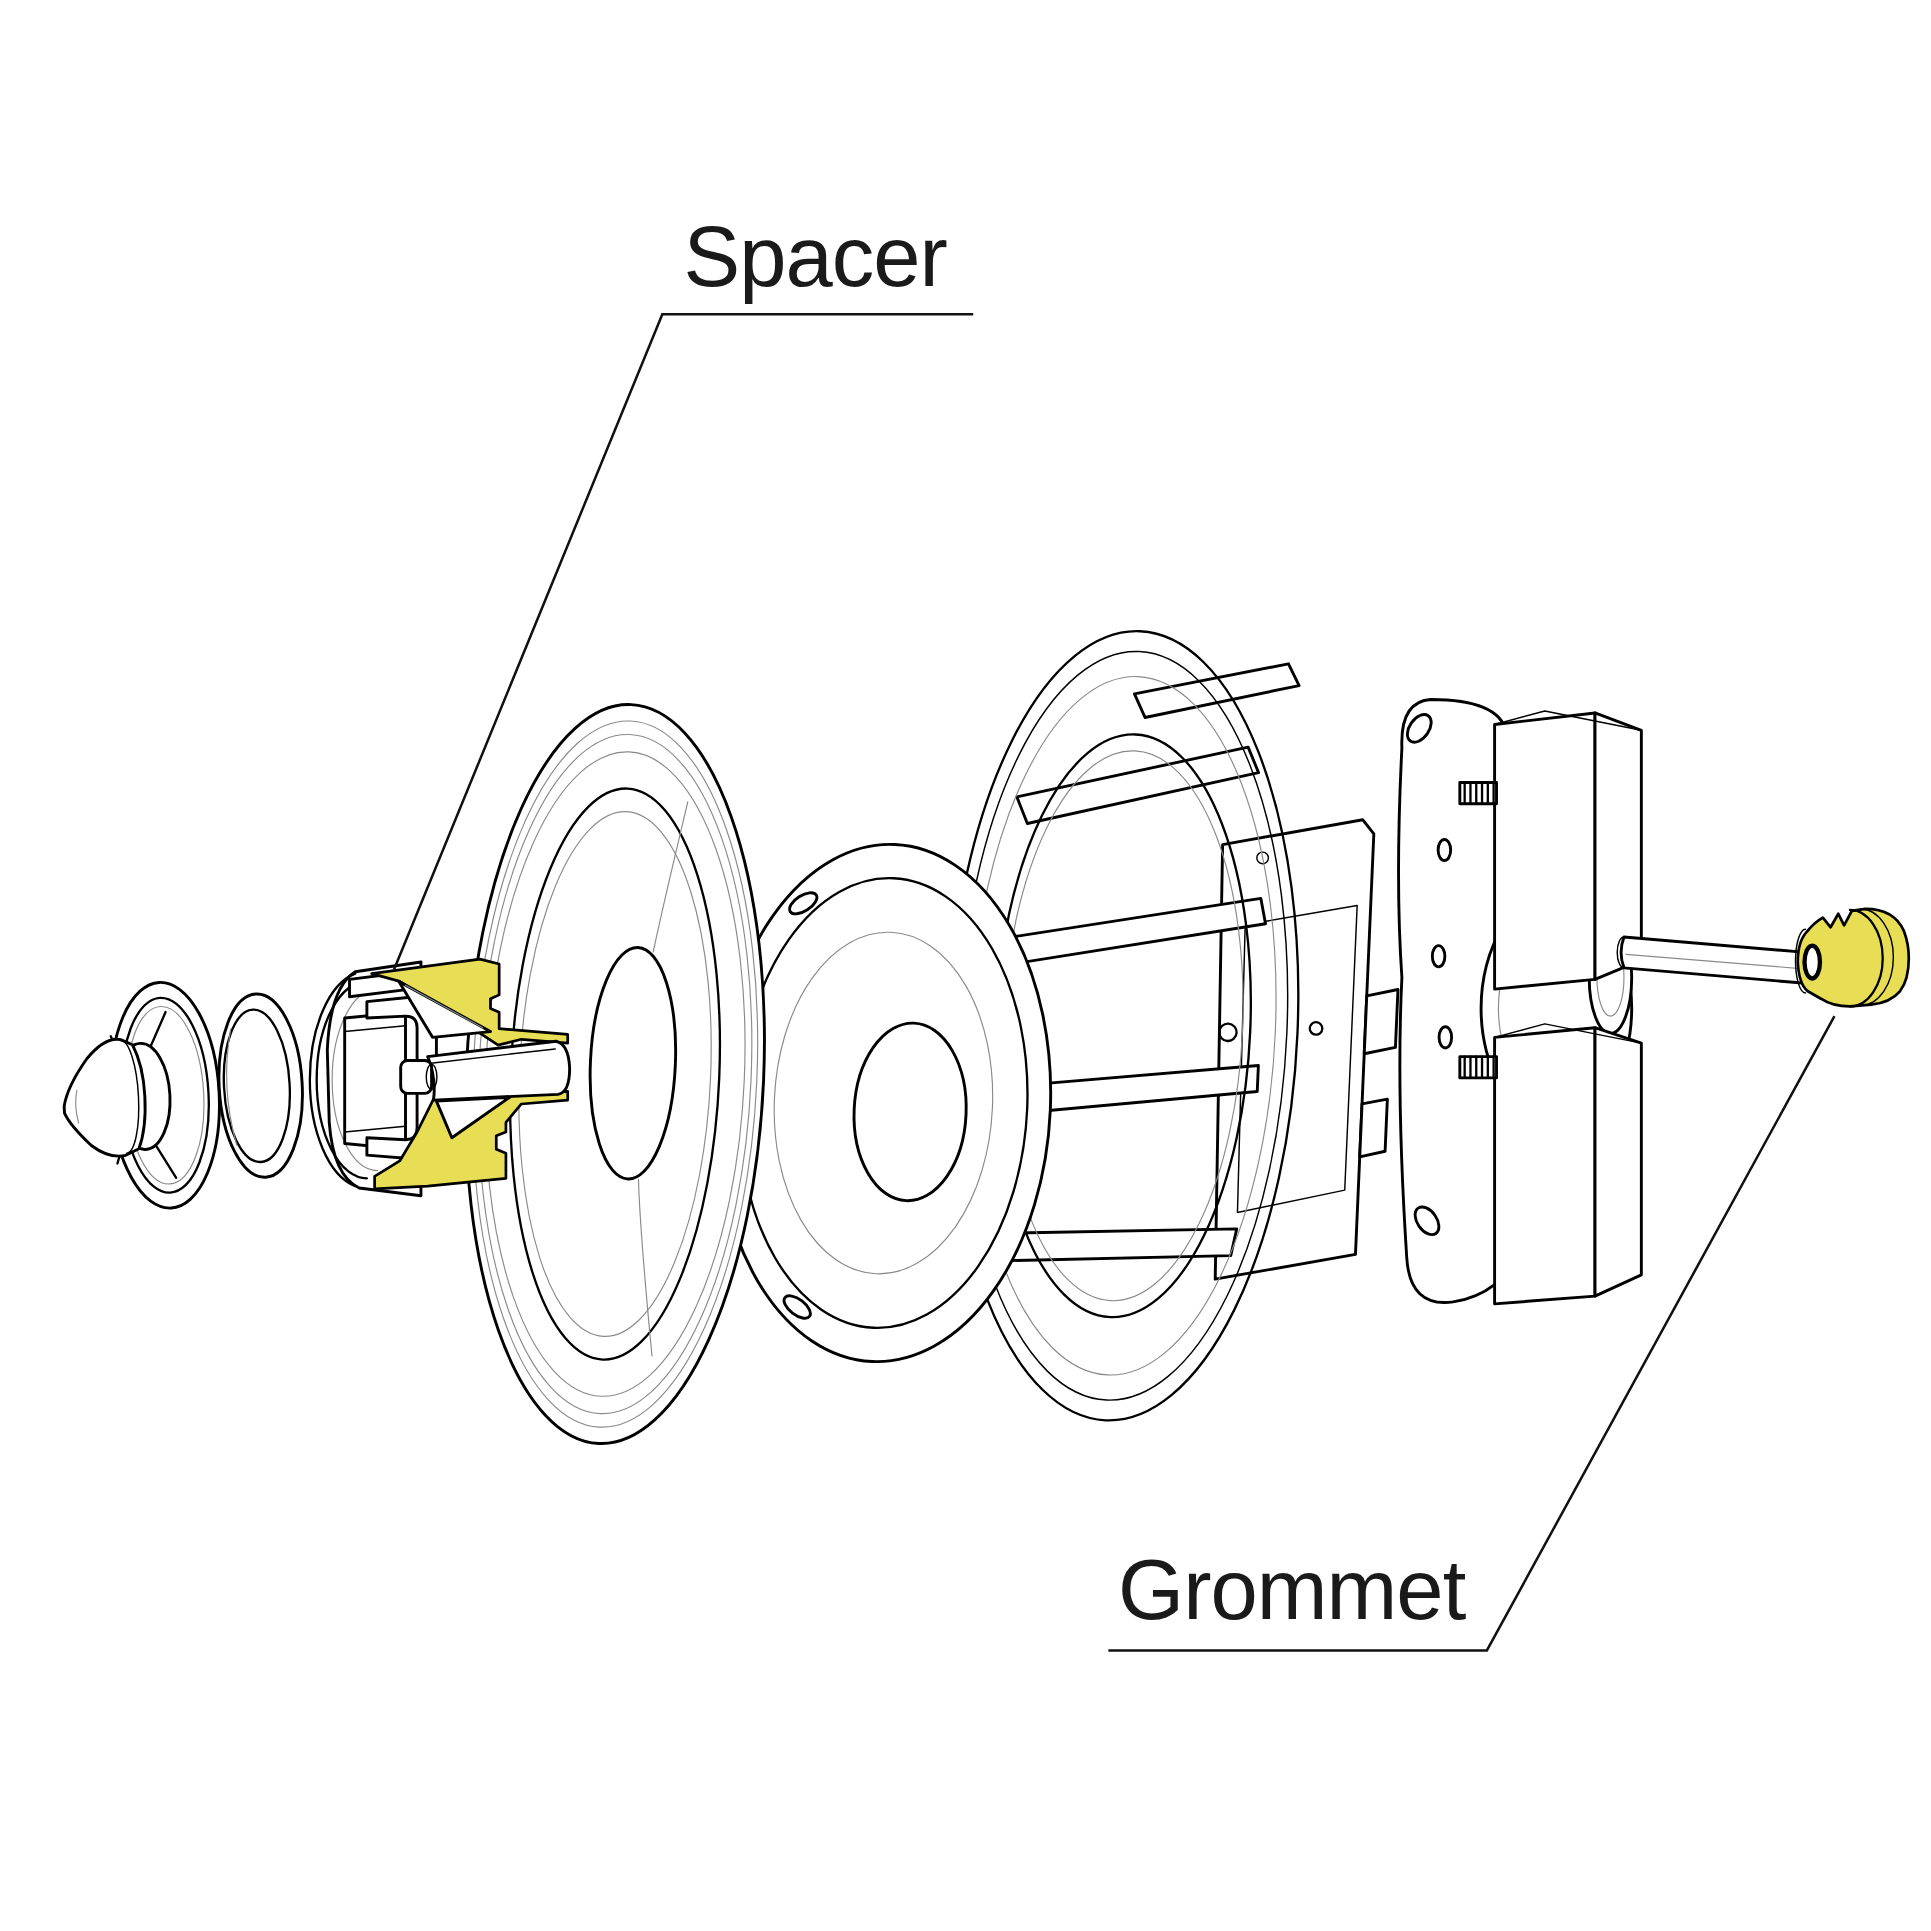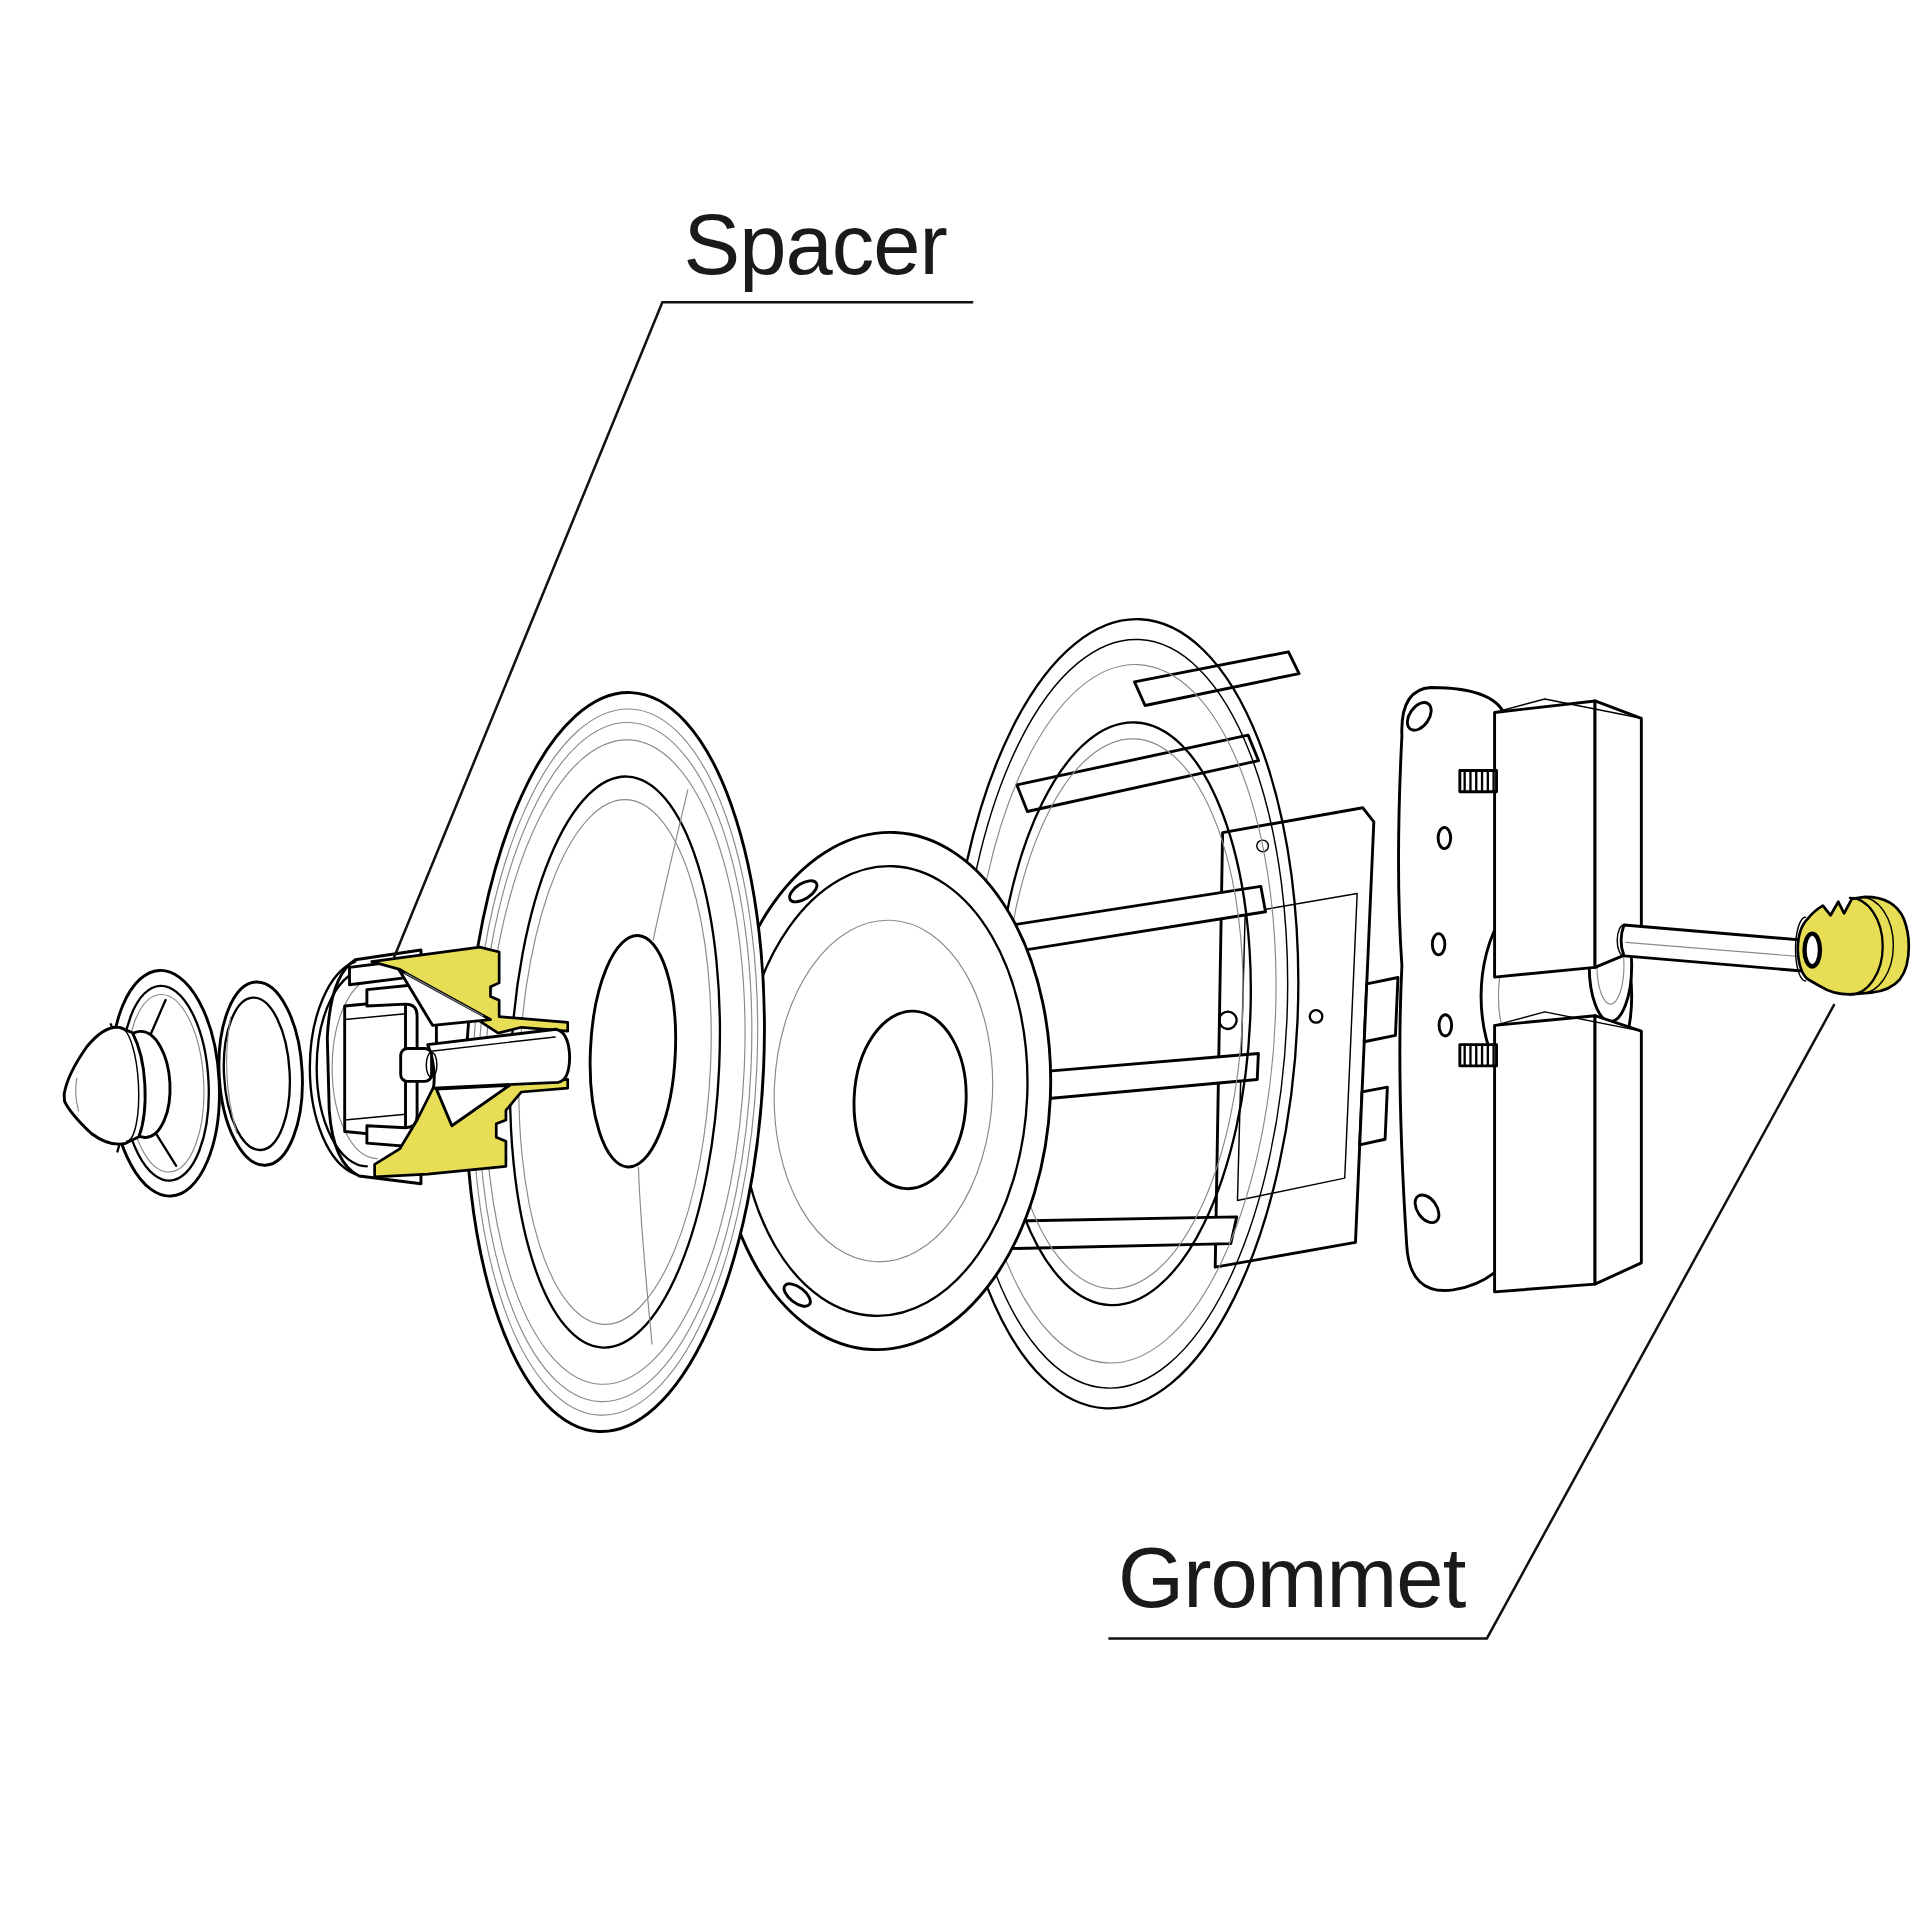--- a/index.html
+++ b/index.html
@@ -3,20 +3,21 @@
 <meta charset="utf-8">
 <style>
   html, body { margin: 0; padding: 0; background: #ffffff; }
   .stage {
     position: relative;
     width: 1931px;
     height: 1710px;
     background: #ffffff;
     font-family: "Liberation Sans", sans-serif;
     overflow: hidden;
+    margin-top: 12px;
   }
   svg { display: block; width: 1931px; height: 1931px; }
   .outline   { fill: #ffffff; stroke: #000000; stroke-width: 3;   stroke-linejoin: round; stroke-linecap: round; }
   .line      { fill: none;    stroke: #000000; stroke-width: 2.4; stroke-linejoin: round; stroke-linecap: round; }
   .thin      { fill: none;    stroke: #000000; stroke-width: 1.5; stroke-linejoin: round; stroke-linecap: round; }
   .hair      { fill: none;    stroke: #8a8a8a; stroke-width: 1.2; stroke-linejoin: round; stroke-linecap: round; }
   .highlight { fill: #e7de55; stroke: #000000; stroke-width: 2.8; stroke-linejoin: round; stroke-linecap: round; }
   .leader    { fill: none;    stroke: #111111; stroke-width: 2.6; stroke-linejoin: miter; stroke-linecap: butt; }
   .label-text {
     font-family: "Liberation Sans", sans-serif;

